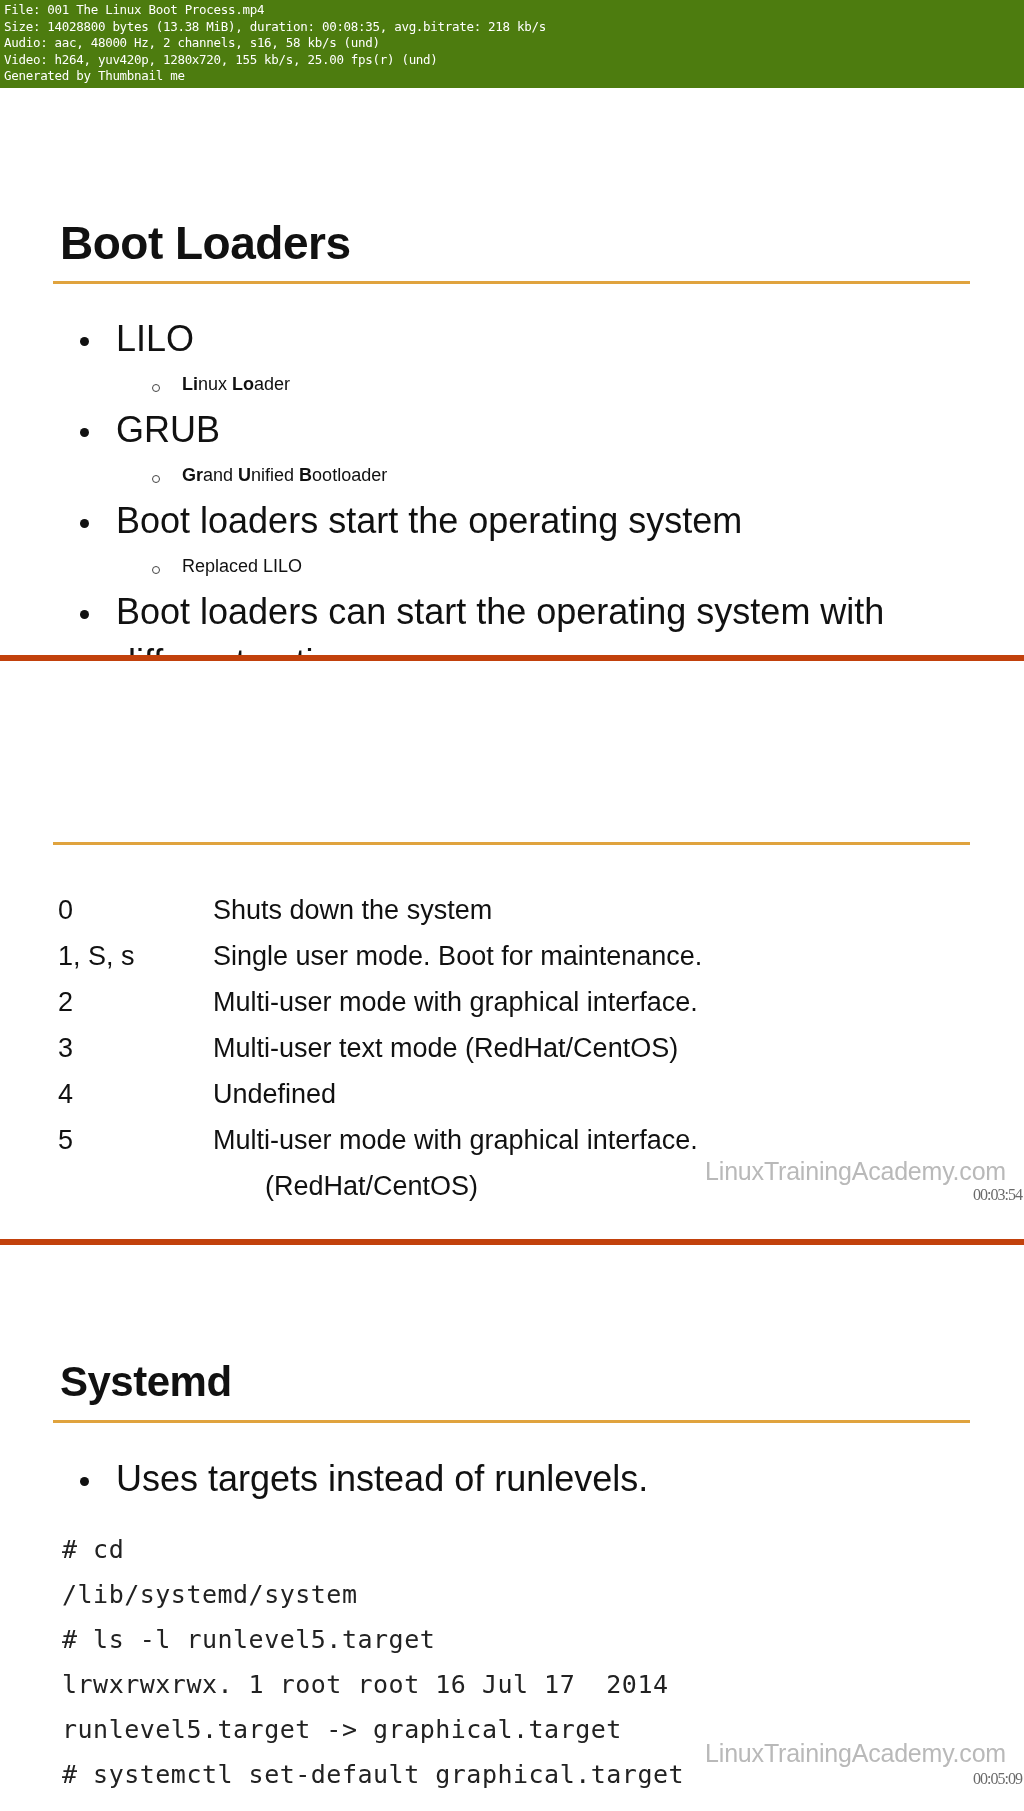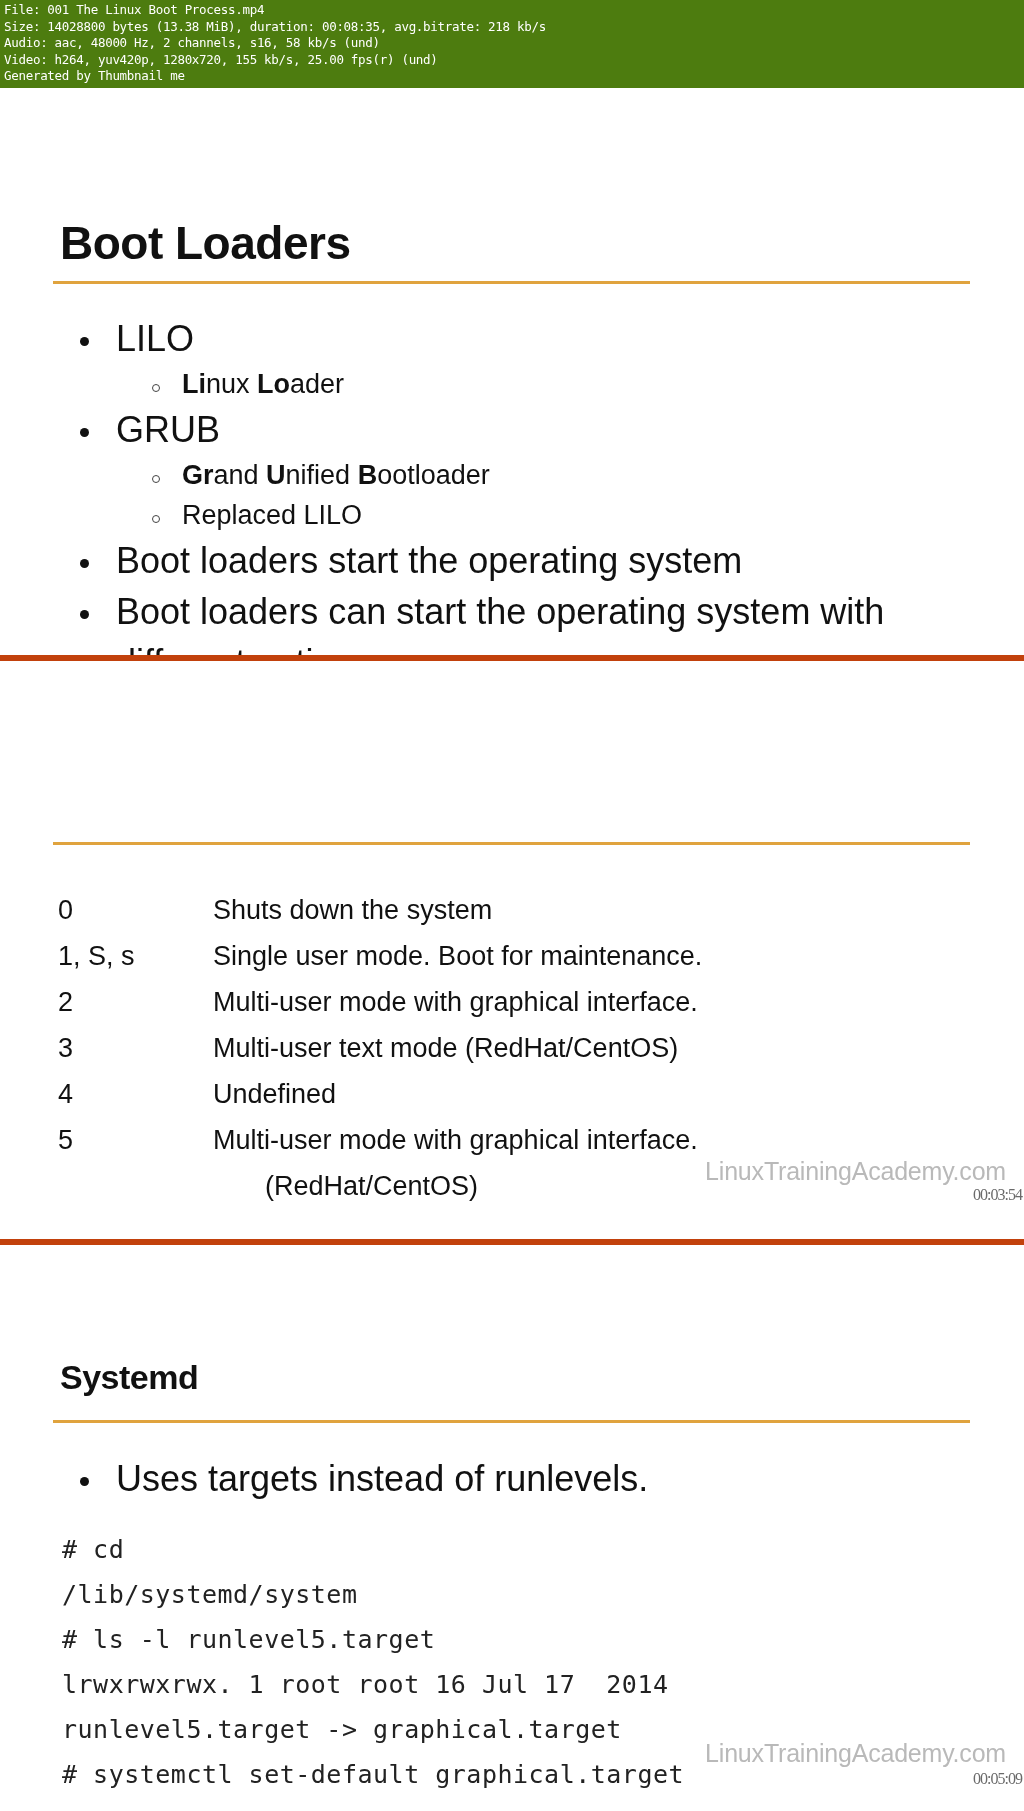--- a/index.html
+++ b/index.html
@@ -55,32 +55,32 @@
 
   
   .s1-title { top:128px; font-size:46px; }
   .s1-rule  { top:193px; width:917px; }
 
   
   .s2-title { top:703px; font-size:42px; }
   .s2-rule  { top:765px; width:917px; }
 
   
-  .s3-title { top:1279px; font-size:34px; }
+  .s3-title { top:1279px; font-size:42px; }
   .s3-rule  { top:1341px; width:917px; }
 
   
   .bullets { position:absolute; left:60px; width:900px; }
   .bul {
     display:flex;
     align-items:flex-start;
     color:#111111;
   }
   .bul-l1 { font-size:36px; line-height:51px; margin-left:20px; }
-  .bul-l2 { font-size:27px; line-height:40px; margin-left:92px; }
+  .bul-l2 { font-size:18px; line-height:40px; margin-left:92px; }
   .dot-l1 {
     flex:none; width:9px; height:9px; border-radius:50%;
     background:#111111; margin-top:24px; margin-right:27px;
   }
   .dot-l2 {
     flex:none; width:8px; height:8px; border-radius:50%;
     border:1.4px solid #444; background:transparent;
     margin-top:20px; margin-right:22px;
   }
   .bul-text { flex:1; }
@@ -153,27 +153,27 @@
       <span class="bul-text"><b>Li</b>nux <b>Lo</b>ader</span>
     </div>
     <div class="bul bul-l1">
       <span class="dot-l1"></span>
       <span class="bul-text">GRUB</span>
     </div>
     <div class="bul bul-l2">
       <span class="dot-l2"></span>
       <span class="bul-text"><b>Gr</b>and <b>U</b>nified <b>B</b>ootloader</span>
     </div>
+    <div class="bul bul-l1">
+      <span class="dot-l1"></span>
+      <span class="bul-text">Boot loaders start the operating system</span>
+    </div>
     <div class="bul bul-l2">
       <span class="dot-l2"></span>
       <span class="bul-text">Replaced LILO</span>
-    </div>
-    <div class="bul bul-l1">
-      <span class="dot-l1"></span>
-      <span class="bul-text">Boot loaders start the operating system</span>
     </div>
     <div class="bul bul-l1">
       <span class="dot-l1"></span>
       <span class="bul-text">Boot loaders can start the operating system with different options</span>
     </div>
   </div>
 
 </div>
 
 <div class="slide slide-2">

